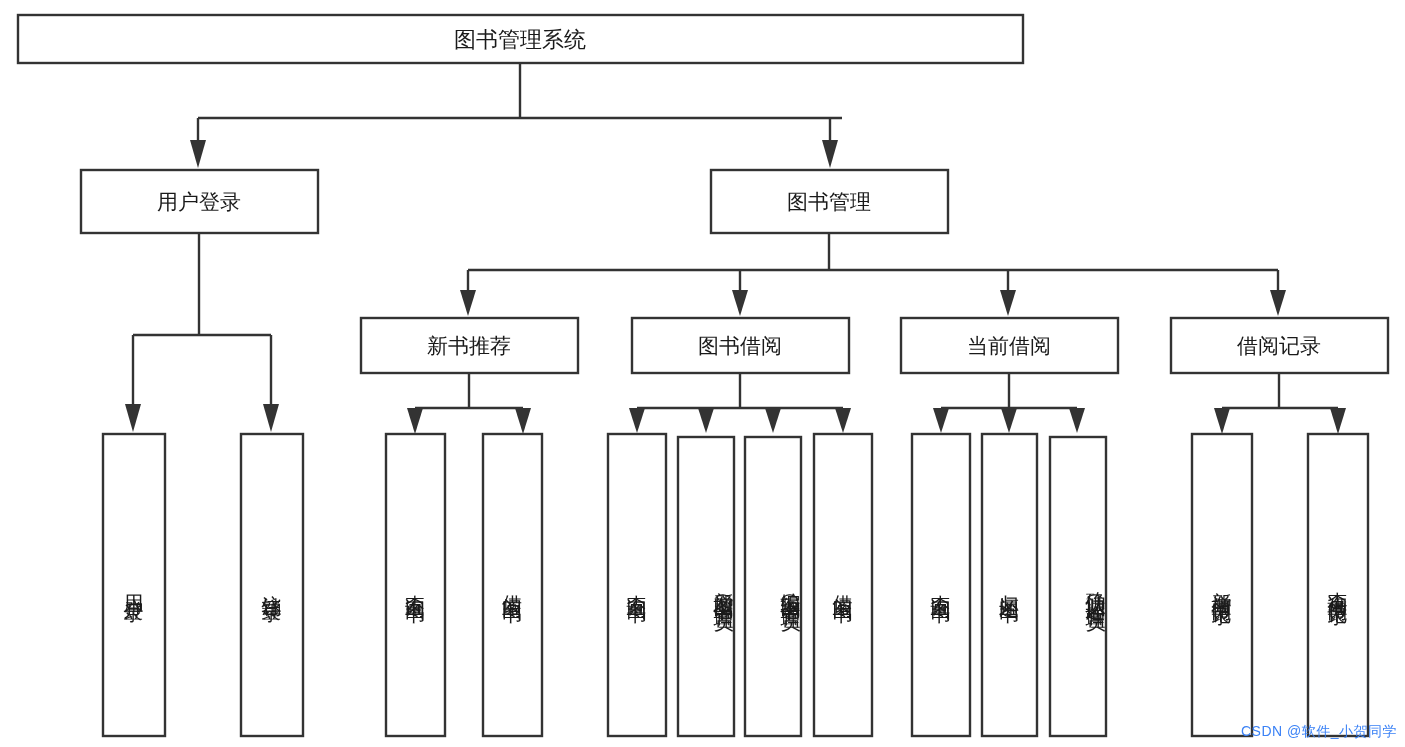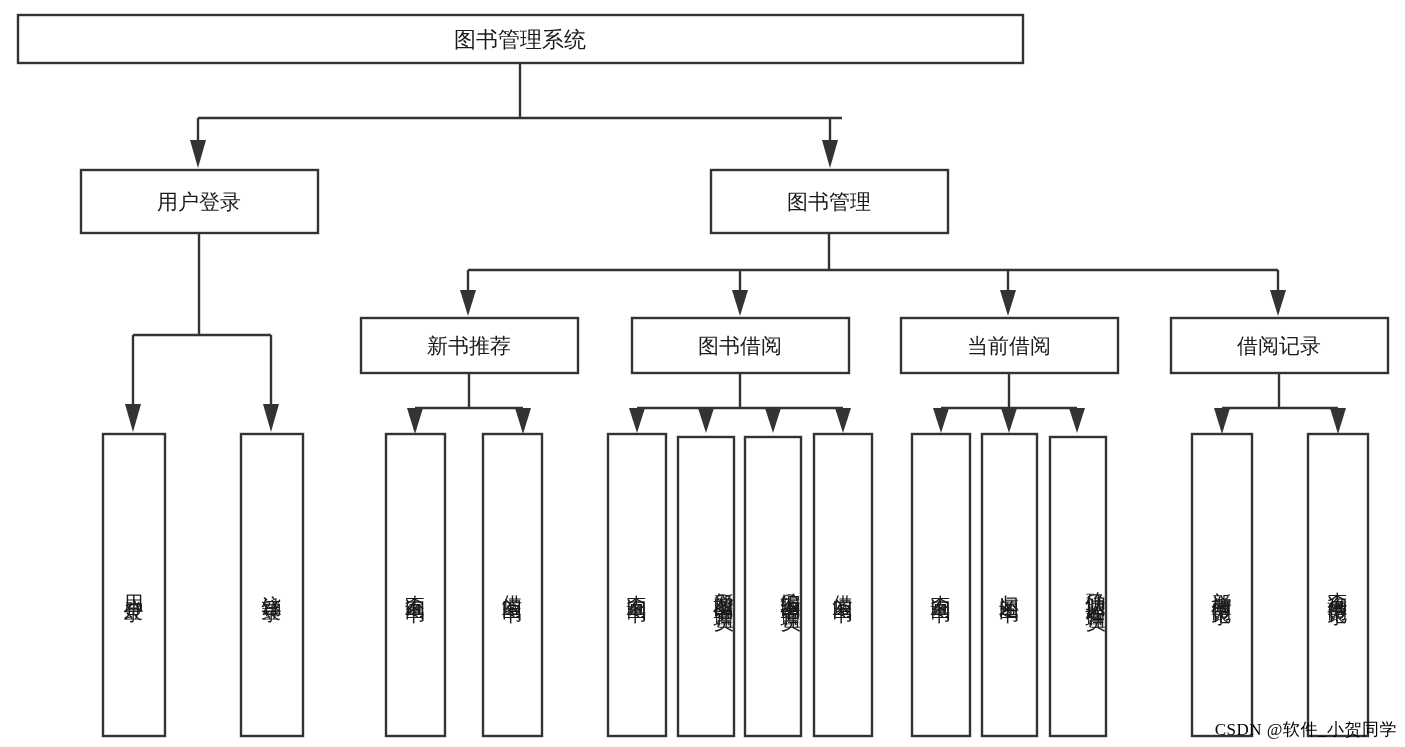--- a/index.html
+++ b/index.html
@@ -72,23 +72,23 @@
     display: flex;
     align-items: center;
     justify-content: center;
     pointer-events: none;
     user-select: none;
   }
   .watermark {
     position: absolute;
     right: 8px;
     bottom: 6px;
-    font-family: Liberation Serif, serif;
-    font-size: 17px;
-    color: #000000;
+    font-family: Liberation Sans, sans-serif;
+    font-size: 14px;
+    color: #3b82f6;
     letter-spacing: 0.5px;
     white-space: nowrap;
     user-select: none;
   }
 </style>
 </head>
 <body>
 
 <div id="diagram-root">
 

